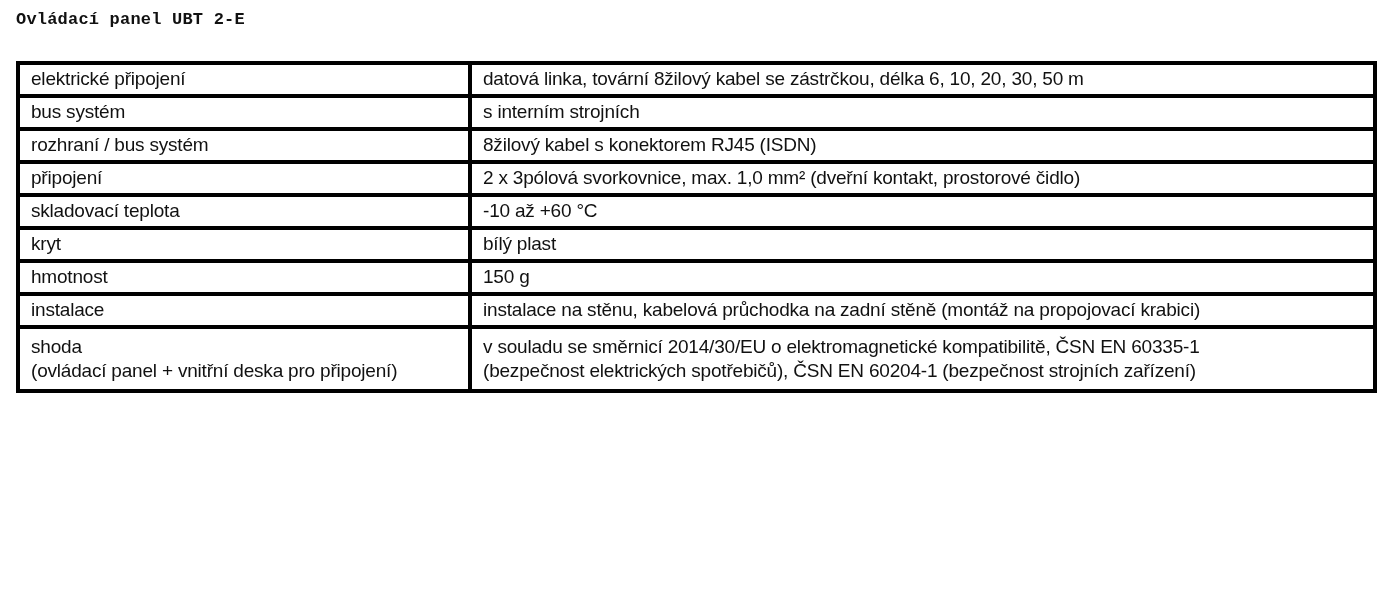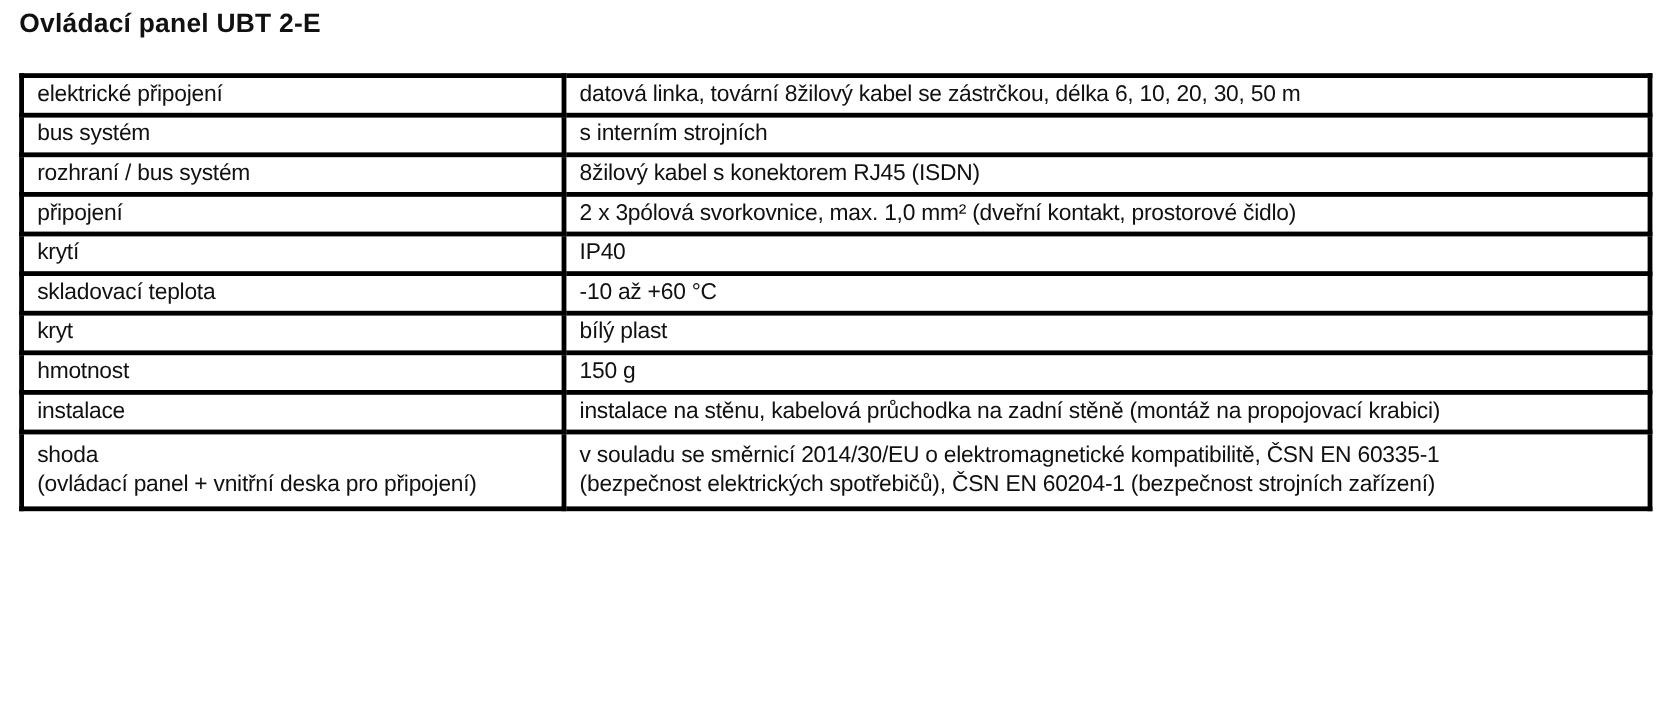--- a/index.html
+++ b/index.html
@@ -11,25 +11,26 @@
     color: #111111;
   }
   .page {
     width: 1399px;
     height: 593px;
     background: #ffffff;
     padding: 8px 0 0 16px;
     overflow: hidden;
   }
   .page-title {
-    font-size: 22px;
+    font-size: 17px;
     font-weight: bold;
     letter-spacing: 0.2px;
     margin: 0;
     line-height: 23px;
+    font-family: Liberation Mono, monospace;
   }
   table.spec-table {
     border-collapse: collapse;
     table-layout: fixed;
     width: 1361px;
     margin-top: 30px;
     border-radius: 11px;
   }
   table.spec-table td {
     border: 4px solid #000000;
@@ -63,24 +64,20 @@
       </tr>
       <tr>
         <td class="col-label">rozhraní / bus systém</td>
         <td class="col-value">8žilový kabel s konektorem RJ45 (ISDN)</td>
       </tr>
       <tr>
         <td class="col-label">připojení</td>
         <td class="col-value">2 x 3pólová svorkovnice, max. 1,0 mm² (dveřní kontakt, prostorové čidlo)</td>
       </tr>
       <tr>
-        <td class="col-label">krytí</td>
-        <td class="col-value">IP40</td>
-      </tr>
-      <tr>
         <td class="col-label">skladovací teplota</td>
         <td class="col-value">-10 až +60 °C</td>
       </tr>
       <tr>
         <td class="col-label">kryt</td>
         <td class="col-value">bílý plast</td>
       </tr>
       <tr>
         <td class="col-label">hmotnost</td>
         <td class="col-value">150 g</td>

